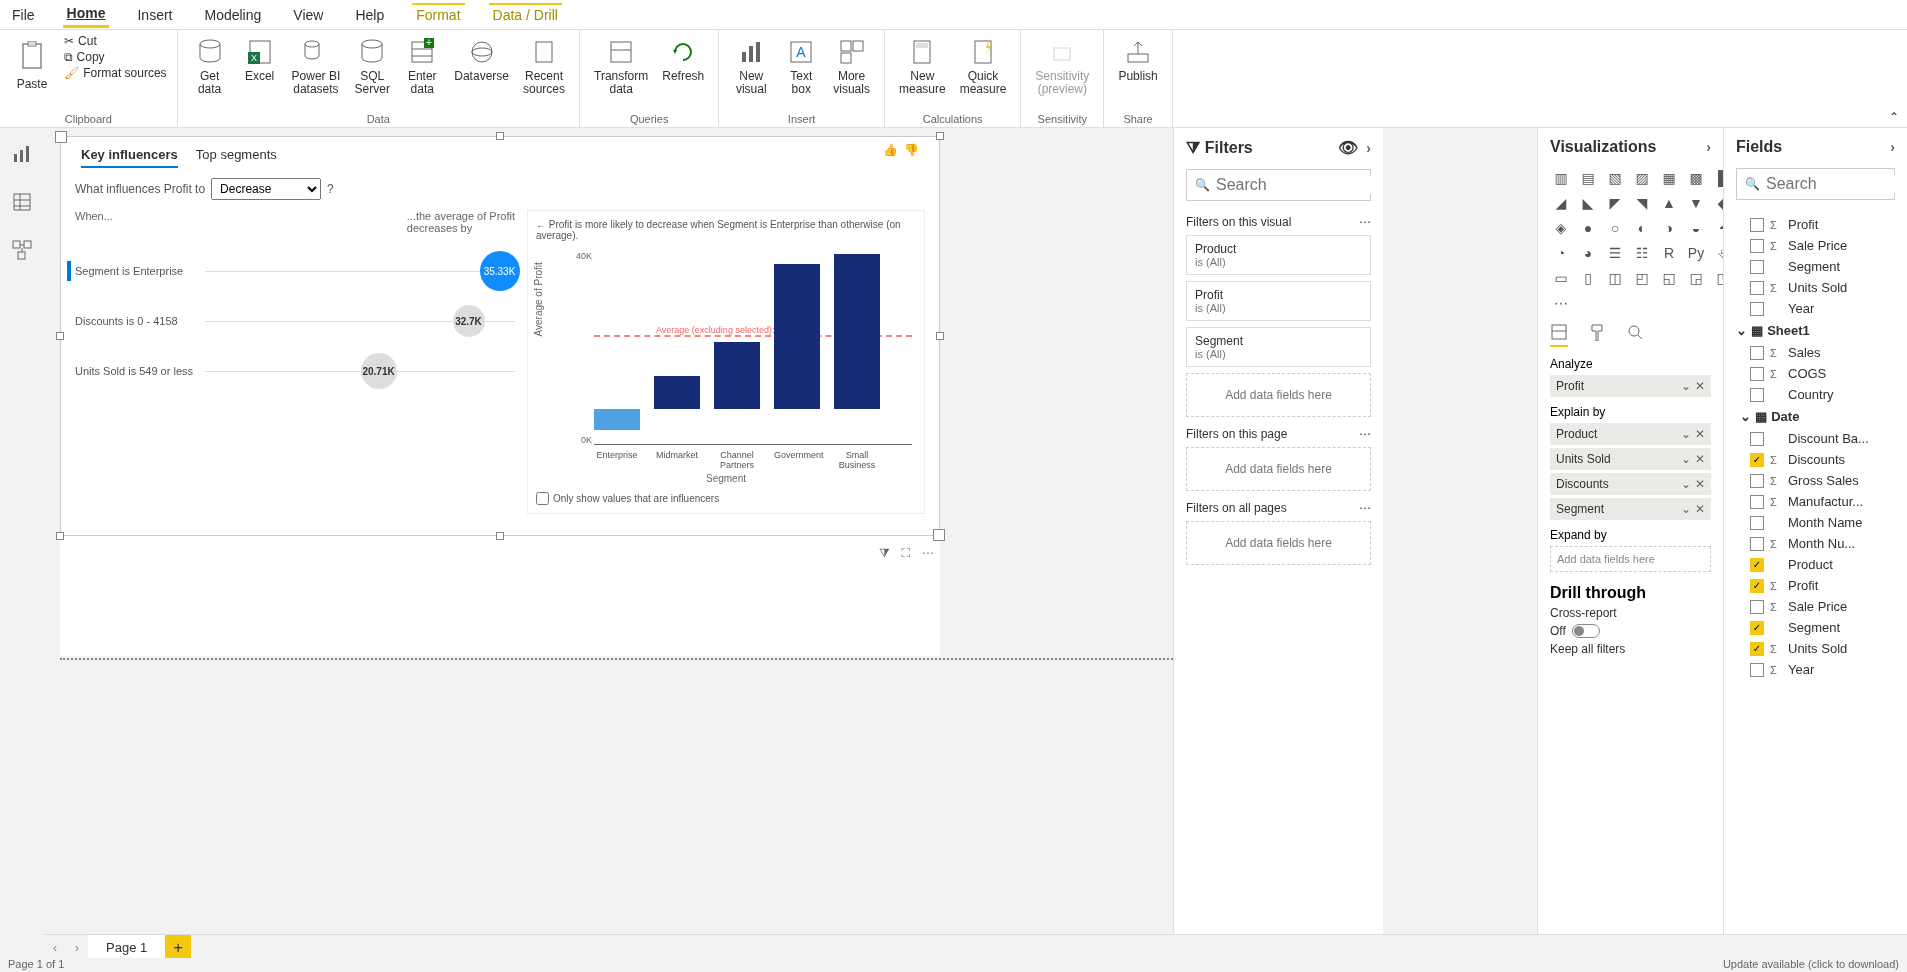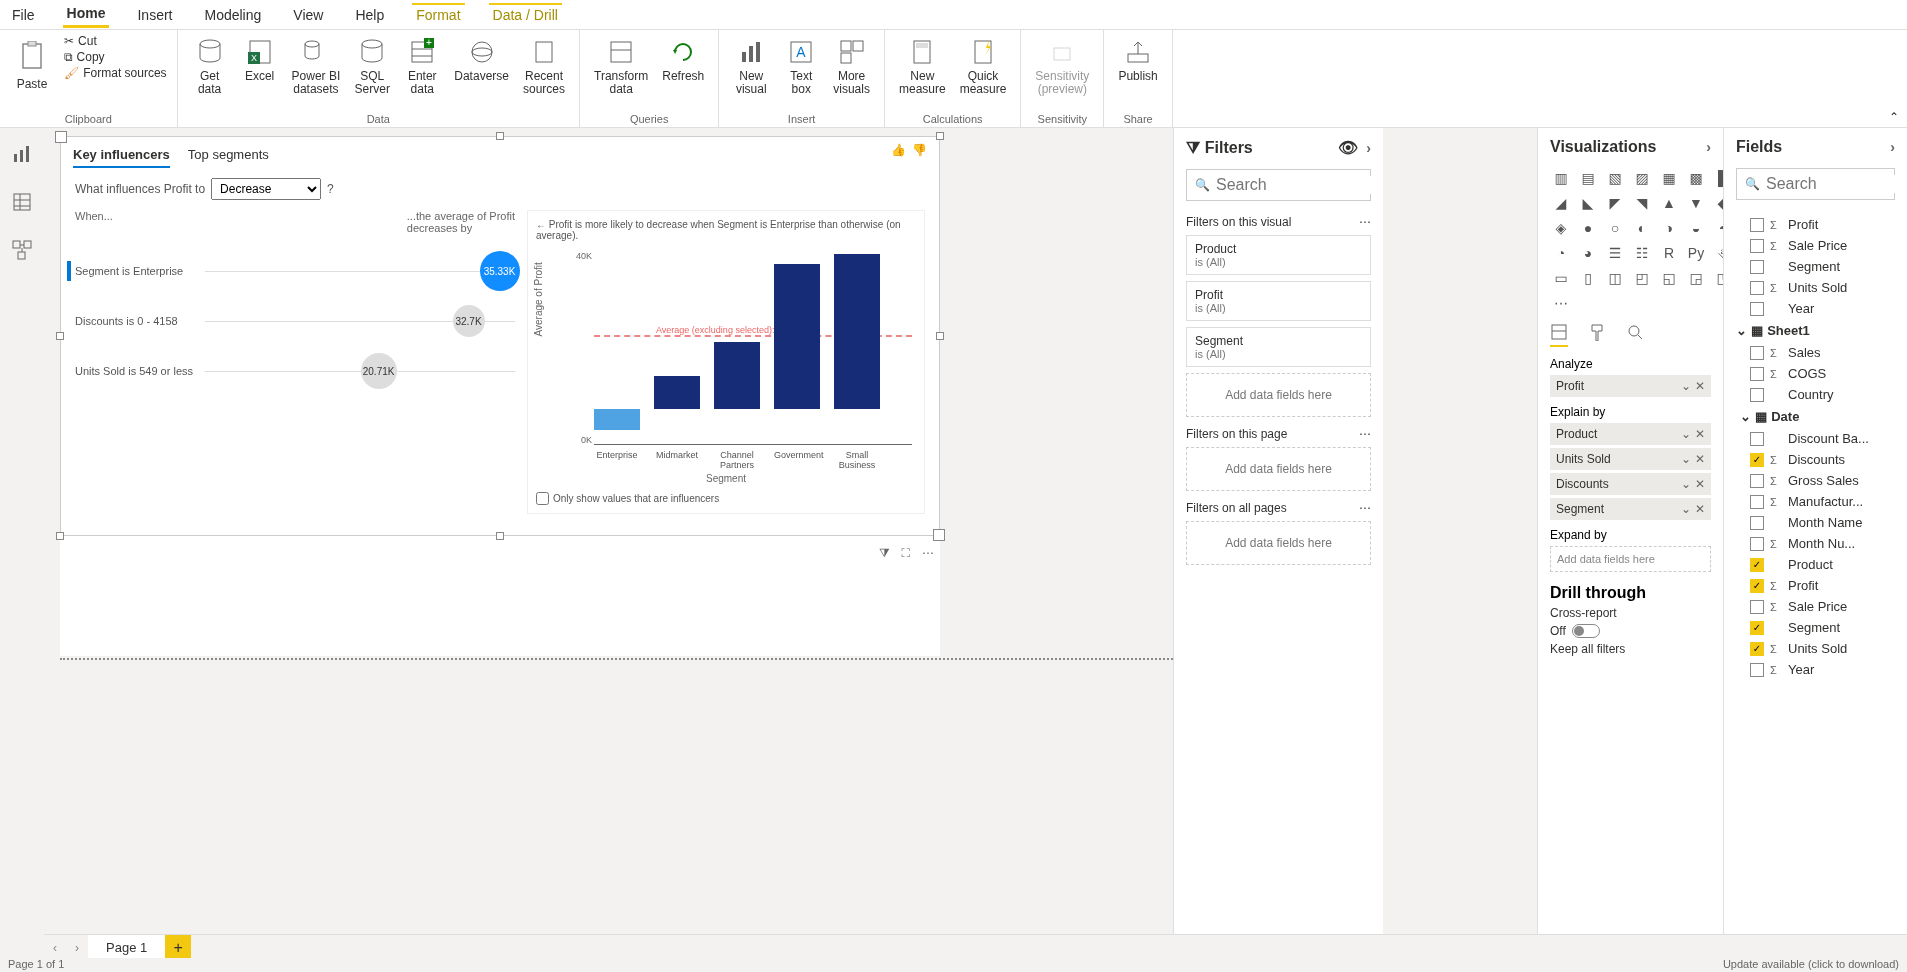--- a/index.html
+++ b/index.html
@@ -2,21 +2,21 @@
 <html><head>
 <meta charset="utf-8">
 <style>
 * { box-sizing: border-box; margin: 0; padding: 0; font-family: "Segoe UI", sans-serif; }
 body { background: #f3f2f1; font-size: 12px; color: #323130; overflow: hidden; width: 1907px; height: 972px; }
 
 
 .menubar { display: flex; align-items: center; height: 30px; background: #fff; border-bottom: 1px solid #e1dfdd; padding: 0 8px; gap: 24px; }
 .menubar .item { padding: 4px 4px; cursor: pointer; font-size: 14px; }
 .menubar .item.file { background: transparent; }
-.menubar .item.active { border-bottom: 3px solid #f2c811; font-weight: 600; }
+.menubar .item.active { border-bottom: 3px solid #f2c811; font-weight: 600; text-decoration: underline; }
 .menubar .item.ctx { color: #a38f00; border-top: 2px solid #f2c811; padding-top: 2px; }
 
 
 .ribbon { display: flex; background: #fff; height: 98px; border-bottom: 1px solid #e1dfdd; }
 .ribbon-group { display: flex; flex-direction: column; align-items: center; border-right: 1px solid #e1dfdd; padding: 4px 10px 2px; }
 .ribbon-group .buttons { display: flex; align-items: flex-start; gap: 6px; flex: 1; }
 .ribbon-group-label { font-size: 11px; color: #666; margin-top: 2px; }
 .rbtn { display: flex; flex-direction: column; align-items: center; gap: 2px; padding: 2px 4px; cursor: pointer; font-size: 12px; min-width: 44px; }
 .rbtn .ricon { width: 32px; height: 32px; display: flex; align-items: center; justify-content: center; }
 .rbtn .rlbl { text-align: center; line-height: 1.1; font-size: 12px; }
@@ -41,40 +41,40 @@
 .visual-frame::before { left: -6px; top: -6px; }
 .visual-frame::after { right: -6px; bottom: -6px; }
 .vf-tl, .vf-tr, .vf-bl, .vf-br, .vf-t, .vf-b, .vf-l, .vf-r { position: absolute; width: 8px; height: 8px; border: 1px solid #888; background: #fff; }
 .vf-tr { right: -5px; top: -5px; }
 .vf-bl { left: -5px; bottom: -5px; }
 .vf-t { left: 50%; top: -5px; margin-left: -4px; }
 .vf-b { left: 50%; bottom: -5px; margin-left: -4px; }
 .vf-l { left: -5px; top: 50%; margin-top: -4px; }
 .vf-r { right: -5px; top: 50%; margin-top: -4px; }
 
-.visual-head { display: flex; justify-content: space-between; padding: 6px 12px; }
+.visual-head { display: flex; justify-content: space-between; padding: 6px 20px; }
 .visual-tabs { display: flex; gap: 18px; }
 .visual-tabs .vtab { padding: 4px 0; font-size: 13px; cursor: pointer; }
 .visual-tabs .vtab.active { border-bottom: 2px solid #0078d4; font-weight: 600; }
 .visual-icons { display: flex; gap: 6px; color: #888; }
 
 .influ-q { padding: 4px 14px; display: flex; align-items: center; gap: 6px; font-size: 12px; color: #555; }
 .influ-q select { font-size: 12px; padding: 2px 4px; width: 110px; }
 
 .influ-body { display: flex; padding: 6px 14px; gap: 12px; }
 .influ-left { flex: 0 0 440px; }
 .influ-left-head { display: flex; justify-content: space-between; font-size: 11px; color: #666; margin-bottom: 12px; }
 .influ-row { display: flex; align-items: center; height: 50px; font-size: 11px; position: relative; }
 .influ-row .bar-area { flex: 1; position: relative; height: 100%; }
 .influ-row .lbl { width: 130px; color: #555; }
 .influ-row .bar-area::before { content: ''; position: absolute; left: 0; right: 0; top: 50%; border-top: 1px solid #ddd; }
 .influ-row .bubble { position: absolute; top: 50%; transform: translate(-50%, -50%); border-radius: 50%; display: flex; align-items: center; justify-content: center; color: #333; font-size: 10px; }
 .influ-row .tick { position: absolute; left: -8px; top: 50%; width: 4px; height: 20px; background: #0078d4; transform: translateY(-50%); }
 .influ-row.active .bubble { background: #118dff; color: #fff; }
-.influ-row .bubble.grey { background: #ddd; }
+.influ-row .bubble.grey { background: #ddd; font-weight: bold; }
 
 .influ-right { flex: 1; border: 1px solid #eee; padding: 8px; position: relative; }
 .influ-right .subtitle { font-size: 10px; color: #555; margin-bottom: 10px; }
 .chart-box { position: relative; height: 220px; margin-left: 28px; }
 .chart-ylabel { position: absolute; left: -26px; top: 50%; transform: rotate(-90deg) translateX(30px); transform-origin: left; font-size: 10px; color: #666; }
 .chart-bars { position: absolute; left: 30px; right: 4px; top: 0; bottom: 26px; display: flex; align-items: flex-end; gap: 14px; border-bottom: 1px solid #666; }
 .chart-bars .cbar { width: 46px; background: #162c77; }
 .chart-bars .cbar.sel { background: #4fa3e3; }
 .chart-x { position: absolute; left: 30px; right: 4px; bottom: 0; display: flex; gap: 14px; }
 .chart-x .cxlbl { width: 46px; text-align: center; font-size: 9px; color: #555; line-height: 1.1; }

